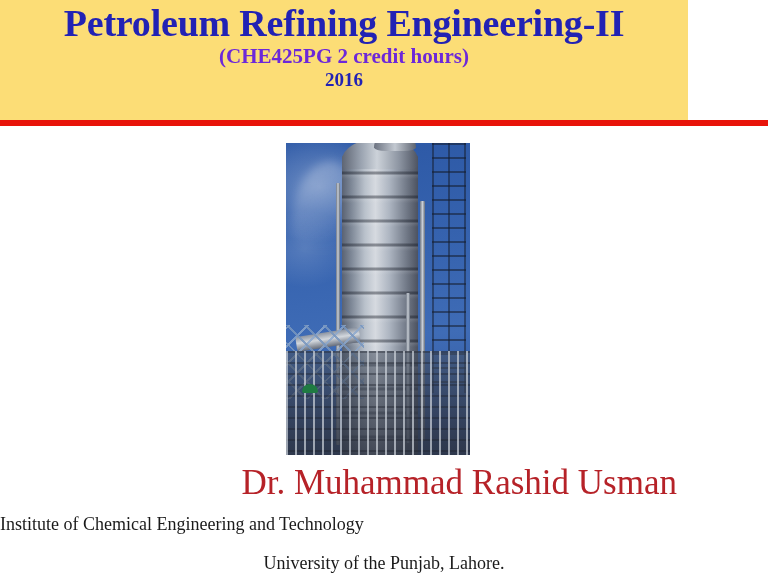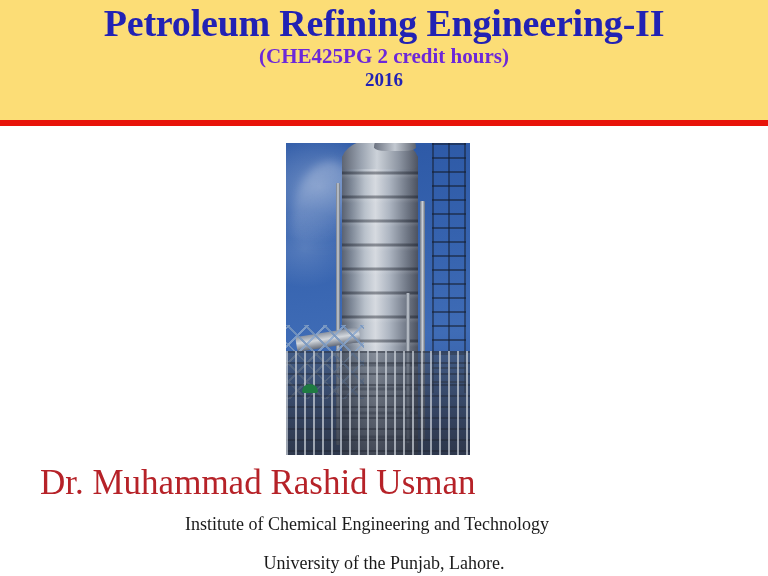--- a/index.html
+++ b/index.html
@@ -14,21 +14,21 @@
     font-family: "Liberation Serif", "DejaVu Serif", serif;
     overflow: hidden;
     position: relative;
   }
 
   
   .header-band {
     position: absolute;
     left: 0;
     top: 0;
-    width: 768px;
+    width: 688px;
     height: 120px;
     background: #fcdd76;
     box-sizing: border-box;
     padding-top: 4px;
     text-align: center;
     font-family: Liberation Serif, serif;
   }
   .title-main {
     font-size: 38px;
     font-weight: bold;
@@ -207,33 +207,31 @@
     background: #1f7a42;
     border-radius: 50% 50% 20% 20% / 80% 80% 20% 20%;
   }
 
   
   .presenter-name {
     position: absolute;
     left: 0;
     top: 464px;
     width: 677px;
-    text-align: left;
+    text-align: right;
     font-size: 35px;
     color: #b62228;
     line-height: 1.1;
     white-space: nowrap;
-    margin-left: 40px;
   }
   .affil-line-1 {
     position: absolute;
     left: 0;
     top: 514px;
     width: 734px;
-    text-align: center;
     font-size: 18px;
     color: #1a1a1a;
     line-height: 1.2;
   }
   .affil-line-2 {
     position: absolute;
     left: 0;
     top: 540px;
     width: 768px;
     text-align: center;

